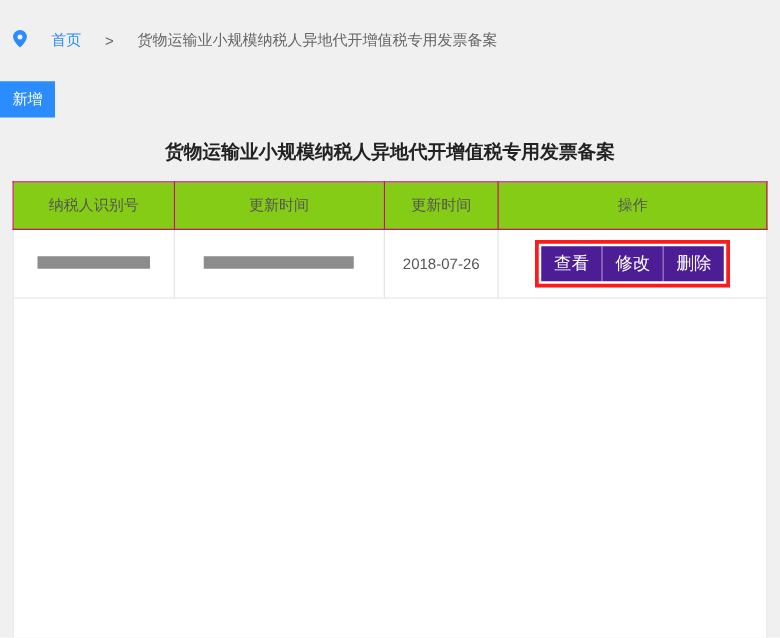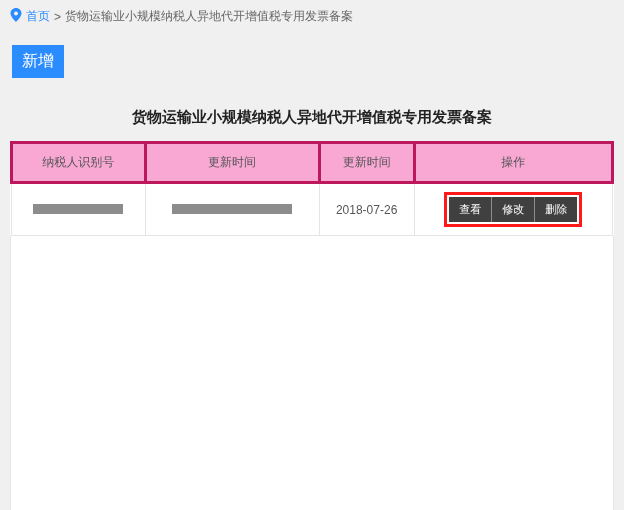--- a/index.html
+++ b/index.html
@@ -6,62 +6,62 @@
     body {
       font-family: "Microsoft YaHei", Arial, sans-serif;
       background: #f0f0f0;
       width: 624px;
       height: 510px;
       overflow: hidden;
       font-size: 12px;
       color: #333;
     }
     .breadcrumb {
-      padding: 8px 10px;
+      padding: 24px 10px;
       display: flex;
       align-items: center;
-      gap: 4px;
+      gap: 19px;
       text-align: right;
     }
     .breadcrumb .pin {
       color: #2b8cff;
       font-size: 14px;
     }
     .breadcrumb a {
       color: #2b8cff;
       text-decoration: none;
       cursor: pointer;
     }
     .breadcrumb .sep { color: #666; }
     .breadcrumb .current { color: #666; }
     .new-btn {
-      margin: 12px;
+      margin: 0;
       background: #2b8cff;
       color: #fff;
       border: none;
       padding: 6px 10px;
-      font-size: 16px;
+      font-size: 12px;
       cursor: pointer;
     }
     .title {
       text-align: center;
       font-size: 15px;
       font-weight: bold;
       color: #222;
       margin: 18px 0 14px 0;
     }
     .table {
       width: calc(100% - 20px);
       margin: 0 10px;
       border-collapse: collapse;
       background: #fff;
     }
     .table th {
-      background: #f9a8d4;
-      border: 3px solid #be185d;
+      background: #84cc16;
+      border: 1px solid #be185d;
       padding: 10px 4px;
       font-weight: normal;
       color: #555;
       text-align: center;
       font-size: 12px;
     }
     .table td {
       border: 1px solid #e5e5e5;
       padding: 8px 4px;
       text-align: center;
@@ -76,25 +76,25 @@
     }
     .redact.w1 { width: 90px; }
     .redact.w2 { width: 120px; }
     .action-wrap {
       display: inline-flex;
       gap: 0;
       border: 3px solid #ff1a1a;
       padding: 2px;
     }
     .action-btn {
-      background: #404040;
+      background: #4c1d95;
       color: #fff;
       border: none;
       padding: 5px 10px;
-      font-size: 11px;
+      font-size: 14px;
       cursor: pointer;
       border-right: 1px solid rgba(255,255,255,0.4);
     }
     .action-btn:last-child { border-right: none; }
     .empty-area {
       background: #fff;
       margin: 0 10px;
       height: 310px;
       border-left: 1px solid #e5e5e5;
       border-right: 1px solid #e5e5e5;

